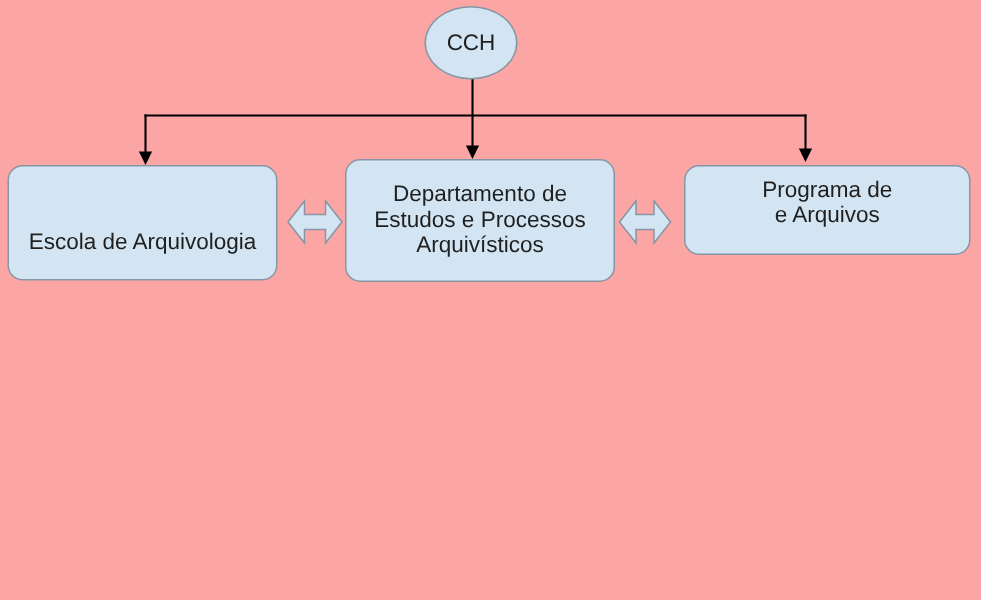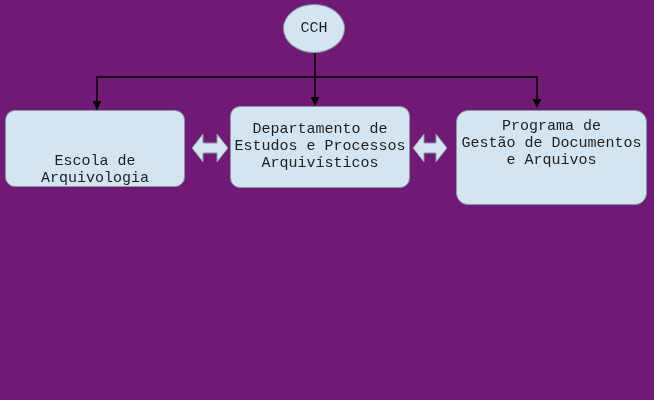--- a/index.html
+++ b/index.html
@@ -5,22 +5,22 @@
   :root{
     --node-fill:#d3e5f2;
     --node-border:#8796a4;
     --connector-line:#000000;
     --text:#1f1f1f;
   }
   html,body{margin:0;padding:0;background:#ffffff;}
   .canvas{
     position:relative;
     width:654px;height:400px;
-    background:#701a75;
-    font-family:Liberation Mono, monospace;
+    background:#fca5a5;
+    font-family:Liberation Sans, sans-serif;
     color:var(--text);
     overflow:hidden;
   }
   .connector-layer{position:absolute;left:0;top:0;width:654px;height:400px;}
   .cline{stroke:var(--connector-line);stroke-width:1.4;stroke-linecap:square;fill:none;}
   .ahead{fill:var(--connector-line);stroke:none;}
   .dblarrow{fill:var(--node-fill);stroke:var(--node-border);stroke-width:1;}
   .node{
     position:absolute;
     background:var(--node-fill);
@@ -31,21 +31,21 @@
     text-align:center;
   }
   .ellipse{
     left:283px;top:4px;width:62px;height:49px;
     border-radius:50%;
     display:flex;align-items:center;justify-content:center;
   }
   .box{border-radius:10px;}
   .box1{left:5px;top:110px;width:180px;height:77px;}
   .box2{left:230px;top:106px;width:180px;height:82px;}
-  .box3{left:456px;top:110px;width:191px;height:95px;border-radius:12px;}
+  .box3{left:456px;top:110px;width:191px;height:60px;}
   .txt{position:absolute;left:0;right:0;}
   .box1 .txt{top:42px;}
   .box2 .txt{top:14px;}
   .box3 .txt{top:7px;height:56px;overflow:hidden;}
 </style>
 </head>
 <body>
 
 <div class="canvas">
 
@@ -81,18 +81,17 @@
 
   <div class="node box box1">
     <div class="txt">
       <div>Escola de Arquivologia</div>
     </div>
   </div>
 
   <div class="node box box3">
     <div class="txt">
       <div>Programa de</div>
-      <div>Gestão de Documentos</div>
       <div>e Arquivos</div>
     </div>
   </div>
 
 </div>
 
 </body></html>

